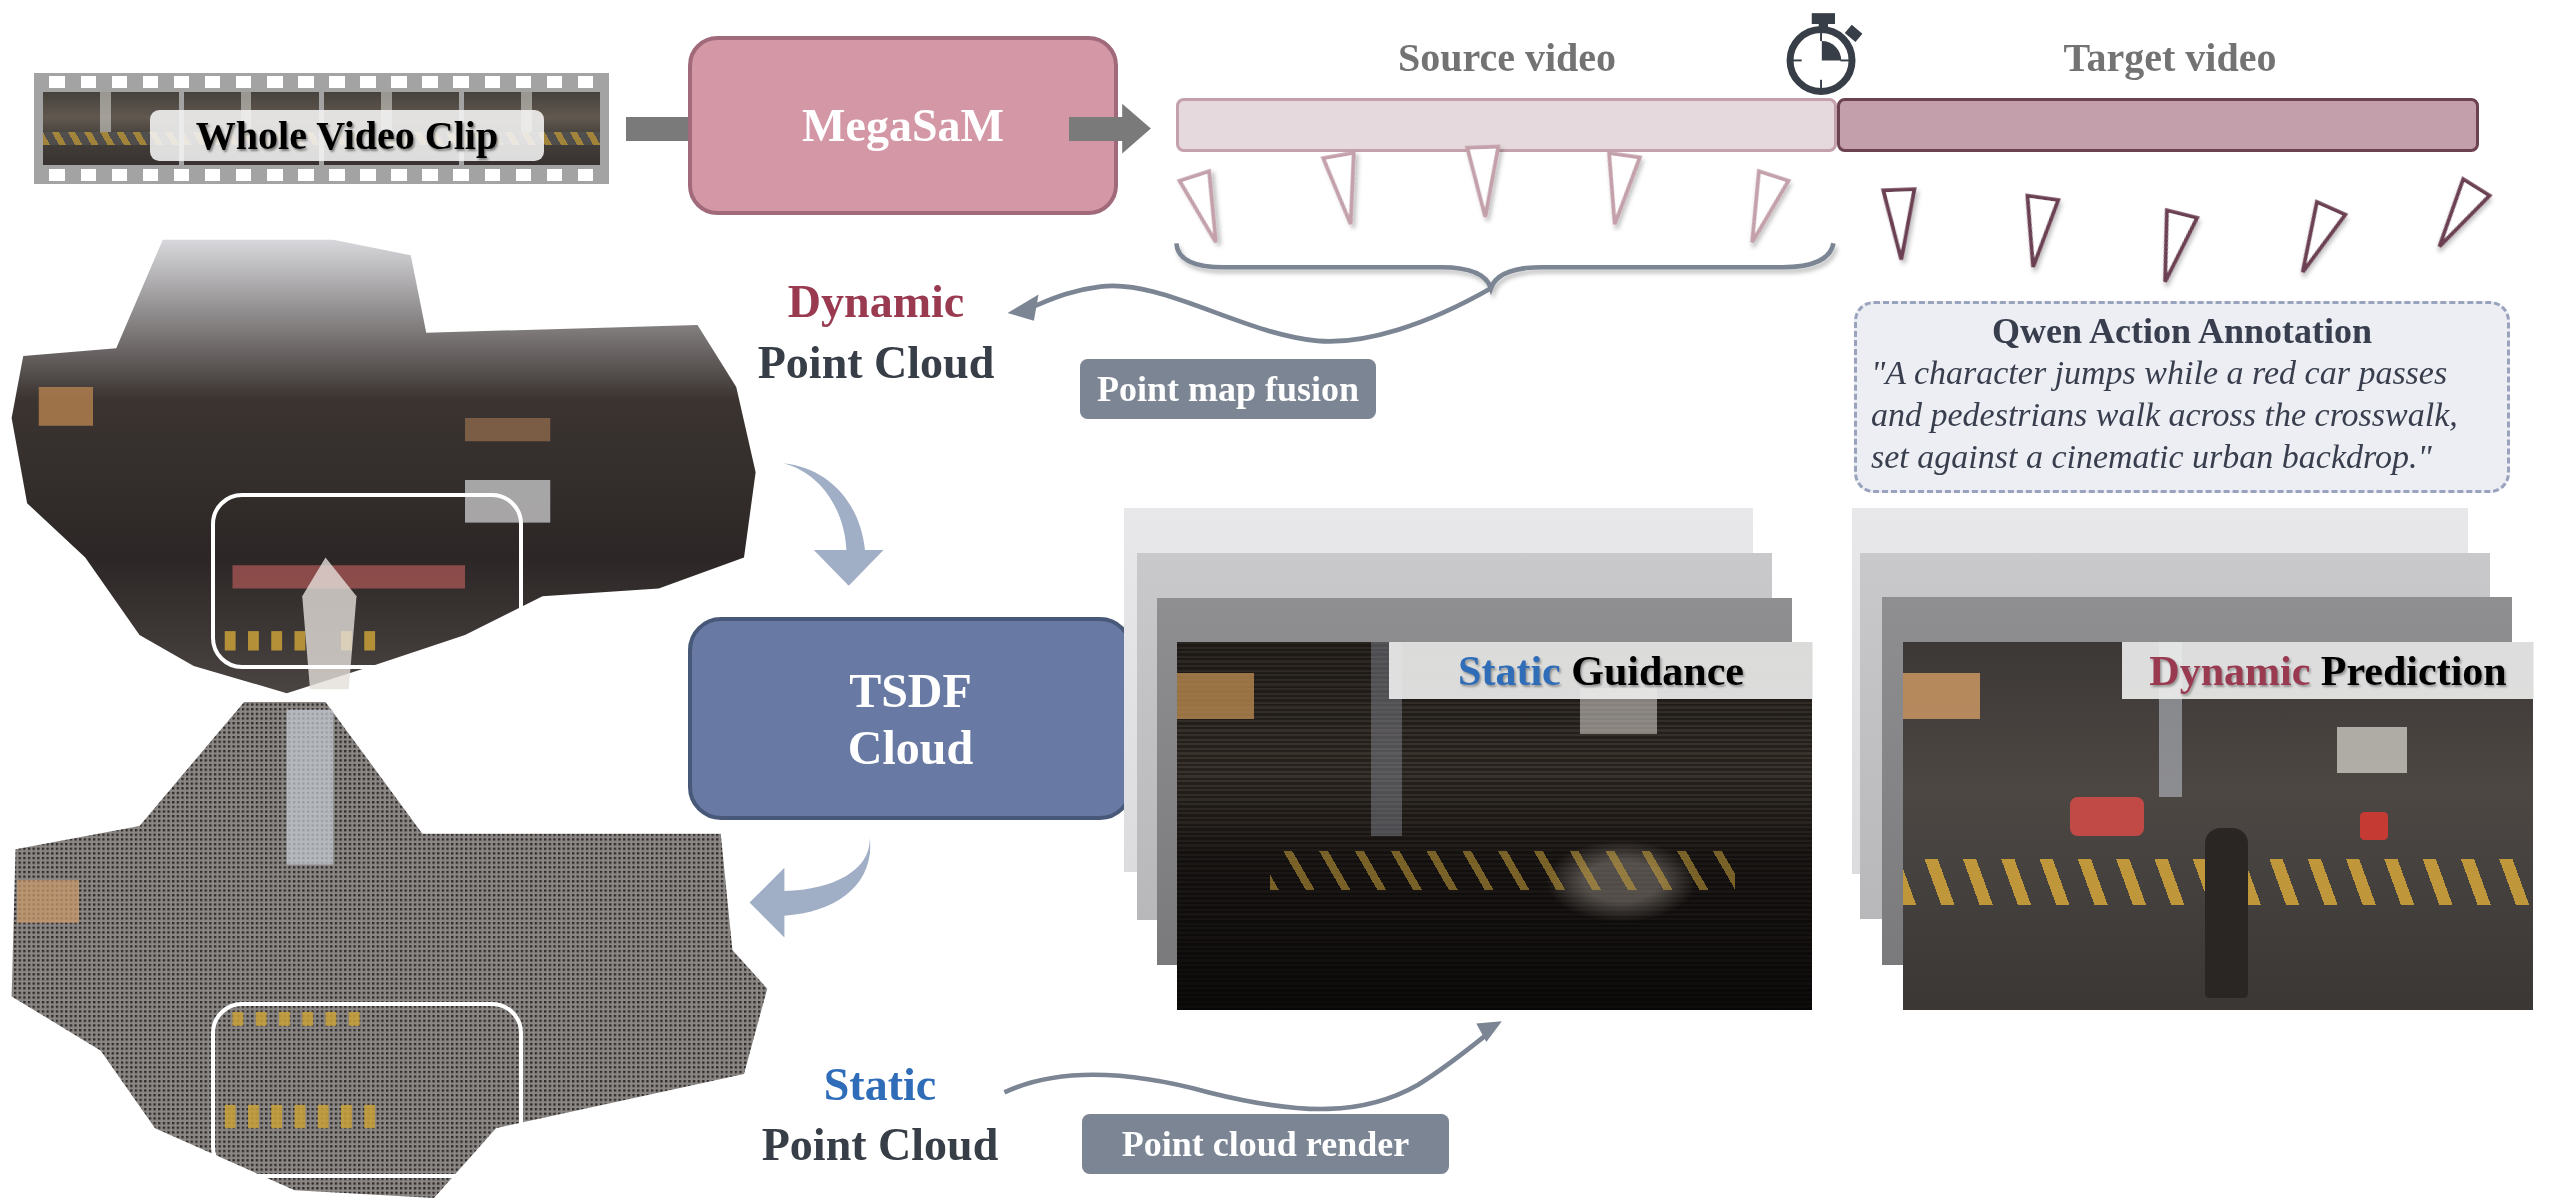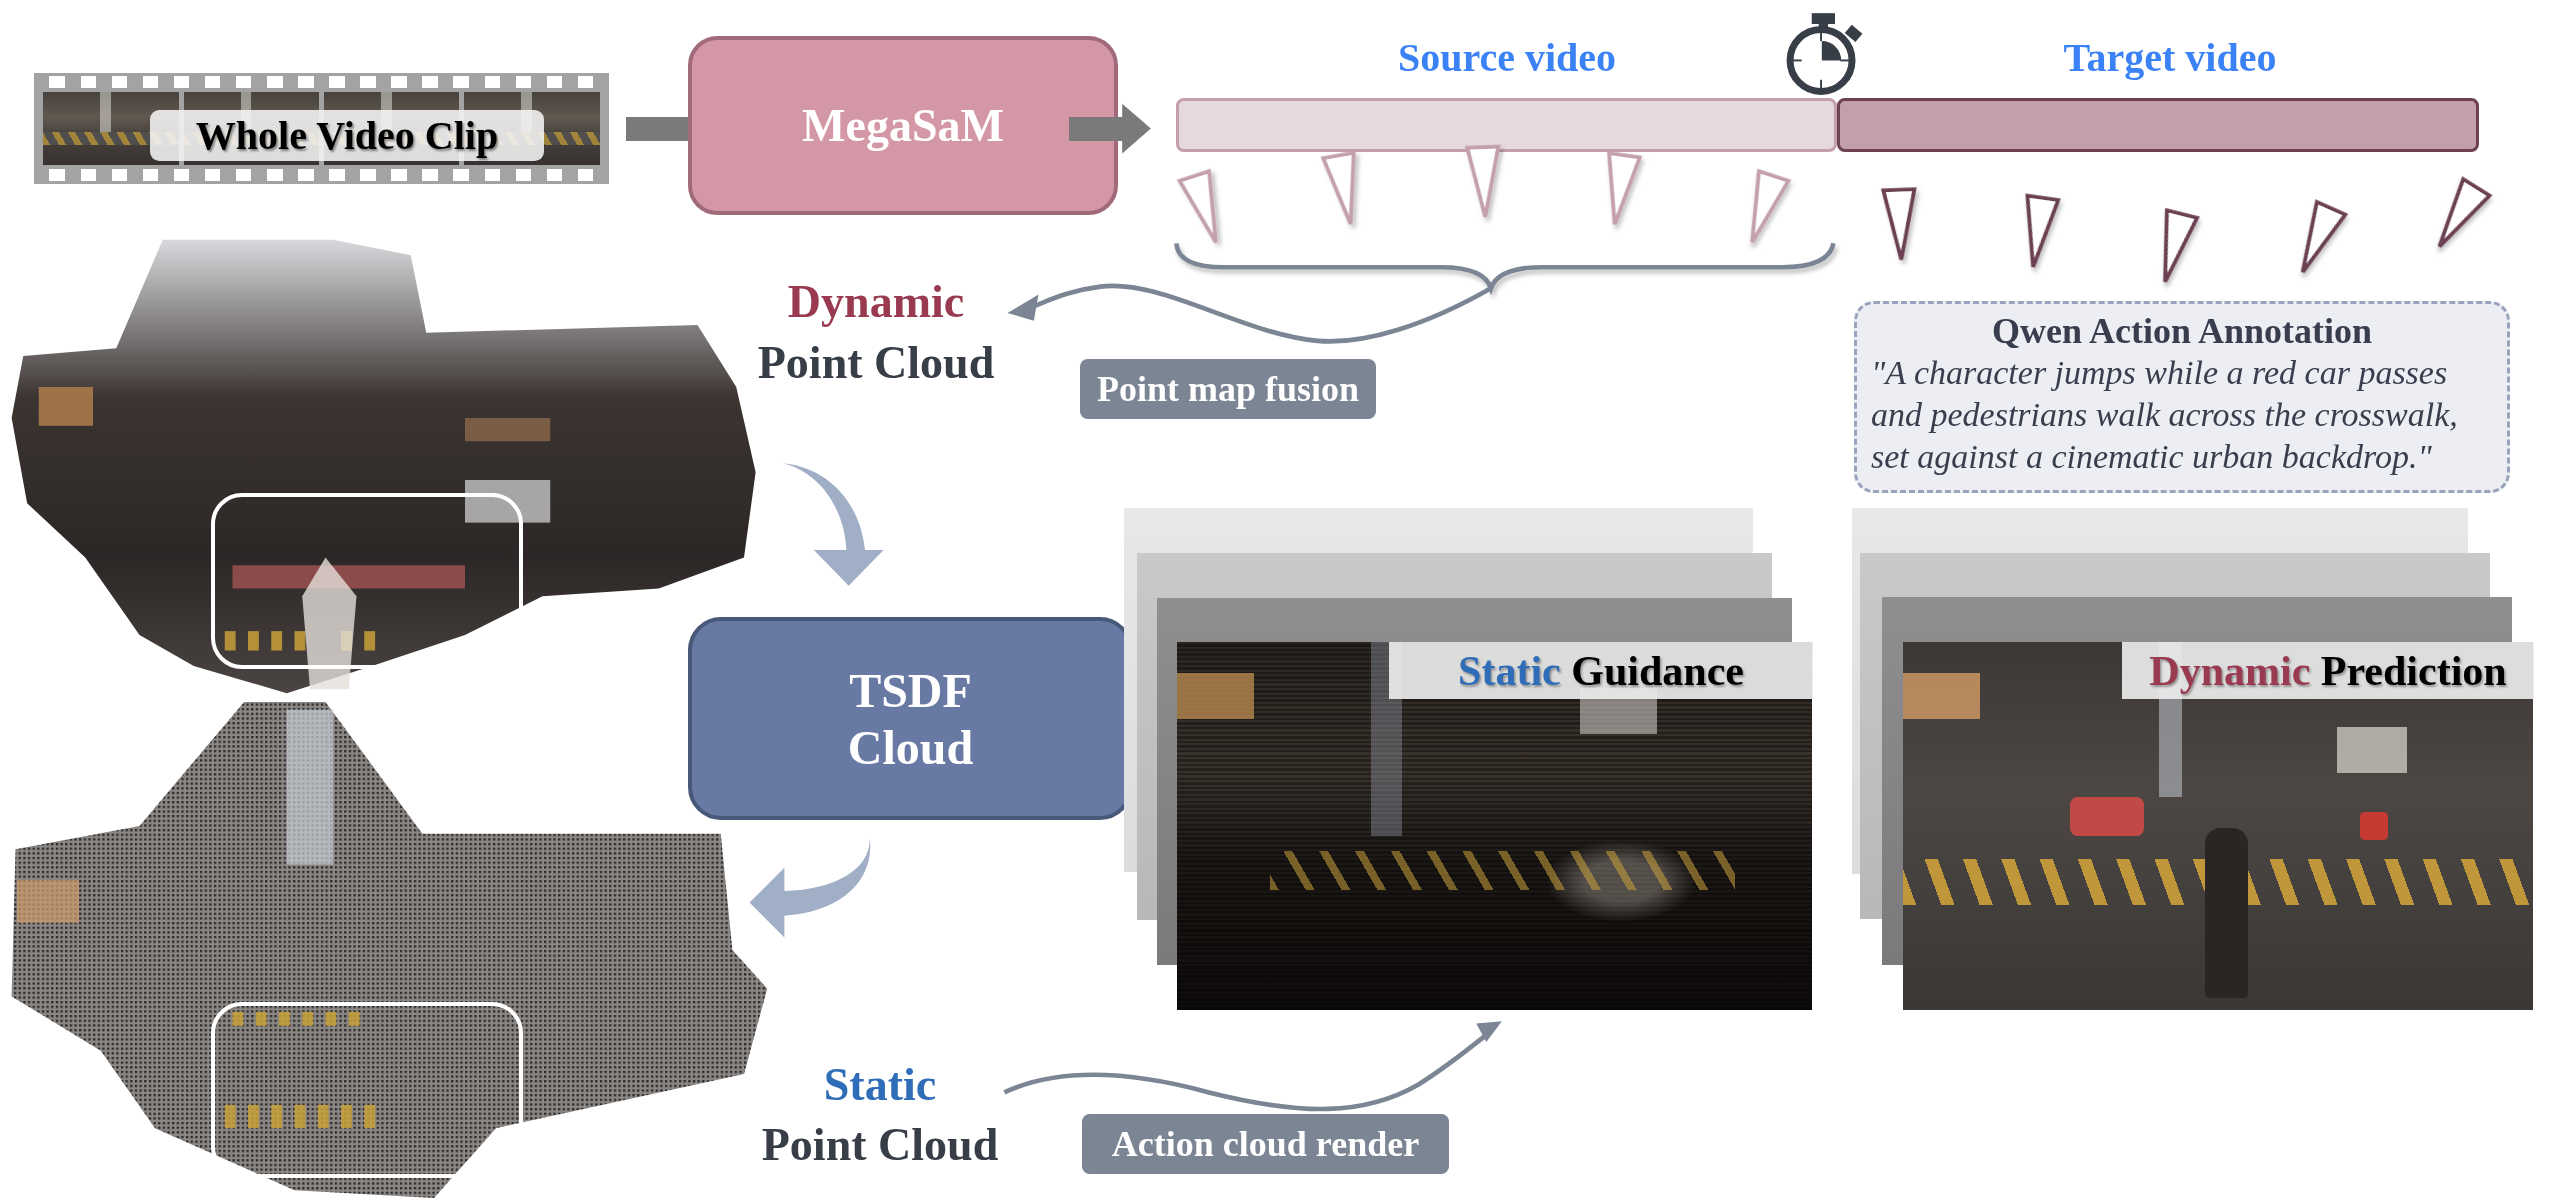--- a/index.html
+++ b/index.html
@@ -29,21 +29,21 @@
 
   
   .megasam { left:688px; top:36px; width:430px; height:179px; background:#d497a6; border:4.6px solid #a06a7a;
       border-radius:29.4px; box-sizing:border-box; display:flex; align-items:center; justify-content:center;
       color:#fff; font-weight:bold; font-size:46px; }
   .tsdf { left:688px; top:617px; width:445px; height:203px; background:#6879a3; border:4.6px solid #475878;
       border-radius:33px; box-sizing:border-box; display:flex; flex-direction:column; align-items:center; justify-content:center;
       color:#fff; font-weight:bold; font-size:48px; line-height:57px; }
 
   
-  .tl-label { font-weight:bold; font-size:40px; color:#3b82f6; top:34px; transform:translateX(-50%); white-space:nowrap;font-family:Liberation Serif, serif; }
+  .tl-label { font-weight:bold; font-size:40px; color:#737373; top:34px; transform:translateX(-50%); white-space:nowrap;font-family:Liberation Serif, serif; }
   .bar-src { left:1176px; top:98px; width:661px; height:54px; background:#e5d9de; border:3.9px solid #c3a0aa;
       border-radius:7.7px; box-sizing:border-box; }
   .bar-tgt { left:1837px; top:98px; width:642px; height:54px; background:#c39fab; border:3.9px solid #6c4152;
       border-radius:7.7px; box-sizing:border-box; }
 
   
   .big-label { font-weight:bold; font-size:46px; text-align:center; transform:translateX(-50%); white-space:nowrap; line-height:54px; }
   .c-dyn { color:#993a51; }
   .c-static { color:#2f6db8; }
   .c-dark { color:#383e47; }
@@ -202,21 +202,21 @@
 </div>
 
 <div class="abs tsdf">
   <span>TSDF</span>
   <span>Cloud</span>
 </div>
 
 <div class="abs big-label c-static" style="left:880px;top:1058px;">Static</div>
 <div class="abs big-label c-dark" style="left:880px;top:1118px;">Point Cloud</div>
 
-<div class="abs pill" style="left:1082px;top:1114px;width:367px;height:60px;">Action cloud render</div>
+<div class="abs pill" style="left:1082px;top:1114px;width:367px;height:60px;">Point cloud render</div>
 
 <svg class="pc" style="left:0;top:232px;" width="775" height="465" viewBox="0 0 1000 600">
   <defs>
     <linearGradient id="pcDyn" x1="0" y1="0" x2="0" y2="1">
       <stop offset="0" stop-color="#d8d8dc"></stop>
       <stop offset="0.35" stop-color="#3b3431"></stop>
       <stop offset="0.7" stop-color="#2c2726"></stop>
       <stop offset="1" stop-color="#4a4442"></stop>
     </linearGradient>
   </defs>

